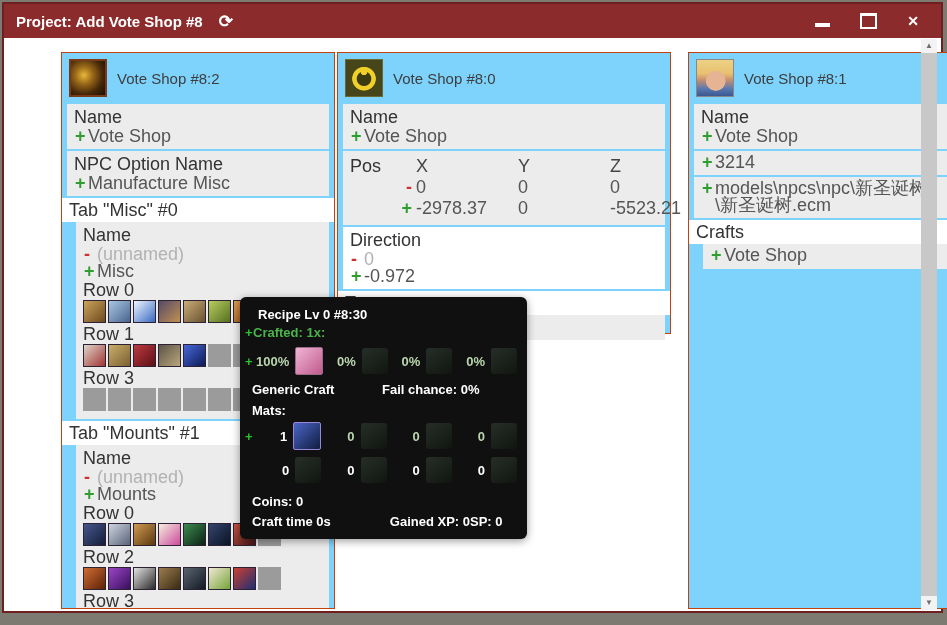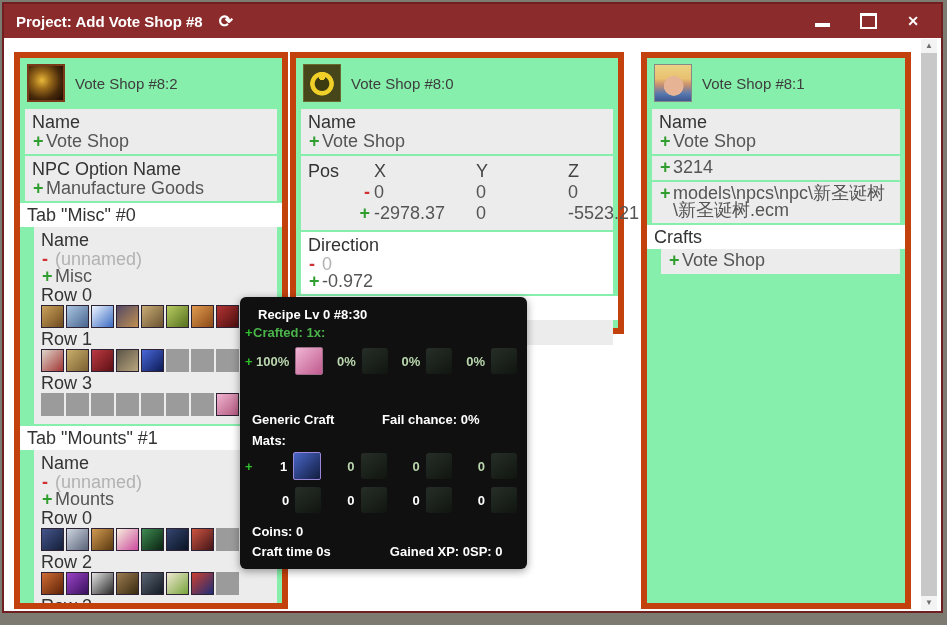--- a/index.html
+++ b/index.html
@@ -11,21 +11,21 @@
   .titlebar{height:34px;background:#8b2b2b;display:flex;align-items:center;
             color:#fff;padding:0 12px;gap:16px;justify-content:center;}
   .tb-title{font-weight:bold;font-size:15px;}
   .tb-refresh{font-size:17px;font-weight:bold;cursor:pointer;line-height:1;}
   .win-controls{margin-left:auto;display:flex;gap:30px;align-items:center;padding-right:10px;}
   .btn-min{width:15px;height:4px;background:#fff;margin-top:8px;cursor:pointer;}
   .btn-max{width:13px;height:11px;border:2px solid #fff;border-top-width:3px;cursor:pointer;}
   .btn-close{color:#fff;font-weight:bold;font-size:14px;cursor:pointer;line-height:1;}
   
   .content{position:absolute;left:0;top:34px;right:0;bottom:0;background:#fff;}
-  .card{position:absolute;background:#86efac;border:6px solid #c2410c;box-sizing:border-box;}
+  .card{position:absolute;background:#7dd3fc;border:1px solid #c2410c;box-sizing:border-box;margin-left:47px;}
   .card-left{left:10px;top:14px;width:274px;height:557px;overflow:hidden;}
   .card-mid{left:286px;top:14px;width:334px;height:282px;}
   .card-right{left:637px;top:14px;width:270px;height:557px;}
   .card-header{display:flex;align-items:center;gap:10px;padding:6px 7px 7px;}
   .card-title{font-size:15px;color:#3d3d3d;}
   .hicon{width:38px;height:38px;box-sizing:border-box;flex:0 0 38px;}
   .hicon-left{border:2px solid #7a3a1a;
     background:radial-gradient(circle at 38% 42%,#e8b83a 0%,#9a6a1a 30%,#46280a 65%,#1c0e02 100%);}
   .hicon-mid{border:1px solid #6a6a30;
     background:radial-gradient(circle at 50% 34%,#f0d028 0 10%,rgba(0,0,0,0) 11%),
@@ -67,21 +67,21 @@
   .tt-crafted{padding:0 18px 4px 5px;color:#4ab44a;display:flex;}
   .tt-crafted .plus{color:#2fbf2f;width:8px;}
   .tt-prow,.tt-mrow{display:flex;align-items:center;padding:3px 10px 4px 5px;}
   .tt-plus{width:11px;color:#2fbf2f;flex:0 0 11px;}
   .tt-cell{flex:1;display:flex;align-items:center;justify-content:flex-end;gap:6px;}
   .pale{color:#b9d6ae;}
   .wnum{color:#fff;}
   .tt-slot{width:26px;height:26px;border-radius:3px;flex:0 0 26px;
            background:linear-gradient(145deg,#272e27,#101510);}
   .tt-item{width:28px;height:28px;border-radius:2px;box-sizing:border-box;flex:0 0 28px;}
-  .tt-two{display:flex;padding:3px 12px 4px;margin-top:30px;}
+  .tt-two{display:flex;padding:3px 12px 4px;}
   .tt-two .c1{flex:0 0 130px;}
   .tt-mats-label{padding:2px 12px 1px;}
   .tt-coins{padding:7px 12px 1px;}
   .tt-foot{display:flex;padding:4px 12px 0;}
   .tt-foot .f1{flex:0 0 106px;}
   .tt-foot .f2{flex:0 0 112px;text-align:right;}
 </style>
 </head>
 <body>
 
@@ -108,21 +108,21 @@
             <div class="glabel">Name</div>
             <div class="vline">
               <span class="sign sign-plus">+</span>
               <span>Vote Shop</span>
             </div>
           </div>
           <div class="group">
             <div class="glabel">NPC Option Name</div>
             <div class="vline">
               <span class="sign sign-plus">+</span>
-              <span>Manufacture Goods</span>
+              <span>Manufacture Misc</span>
             </div>
           </div>
           <div class="tablabel">Tab "Misc" #0</div>
           <div class="tabbody">
             <div class="glabel">Name</div>
             <div class="vline">
               <span class="sign sign-minus">-</span>
               <span class="muted">(unnamed)</span>
             </div>
             <div class="vline">

